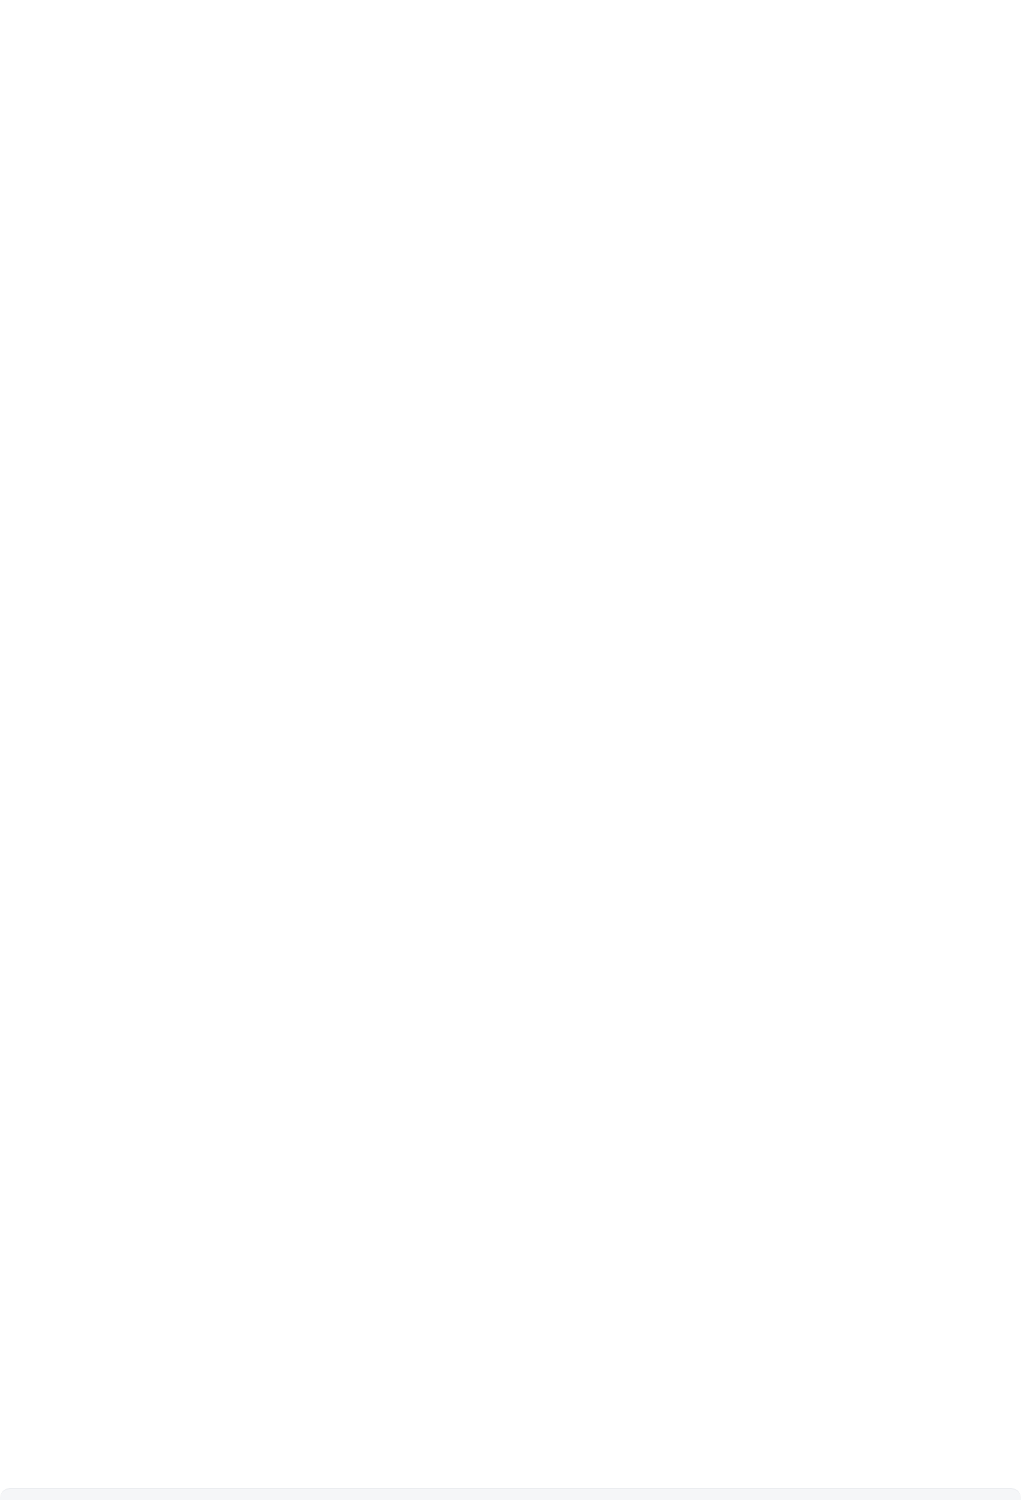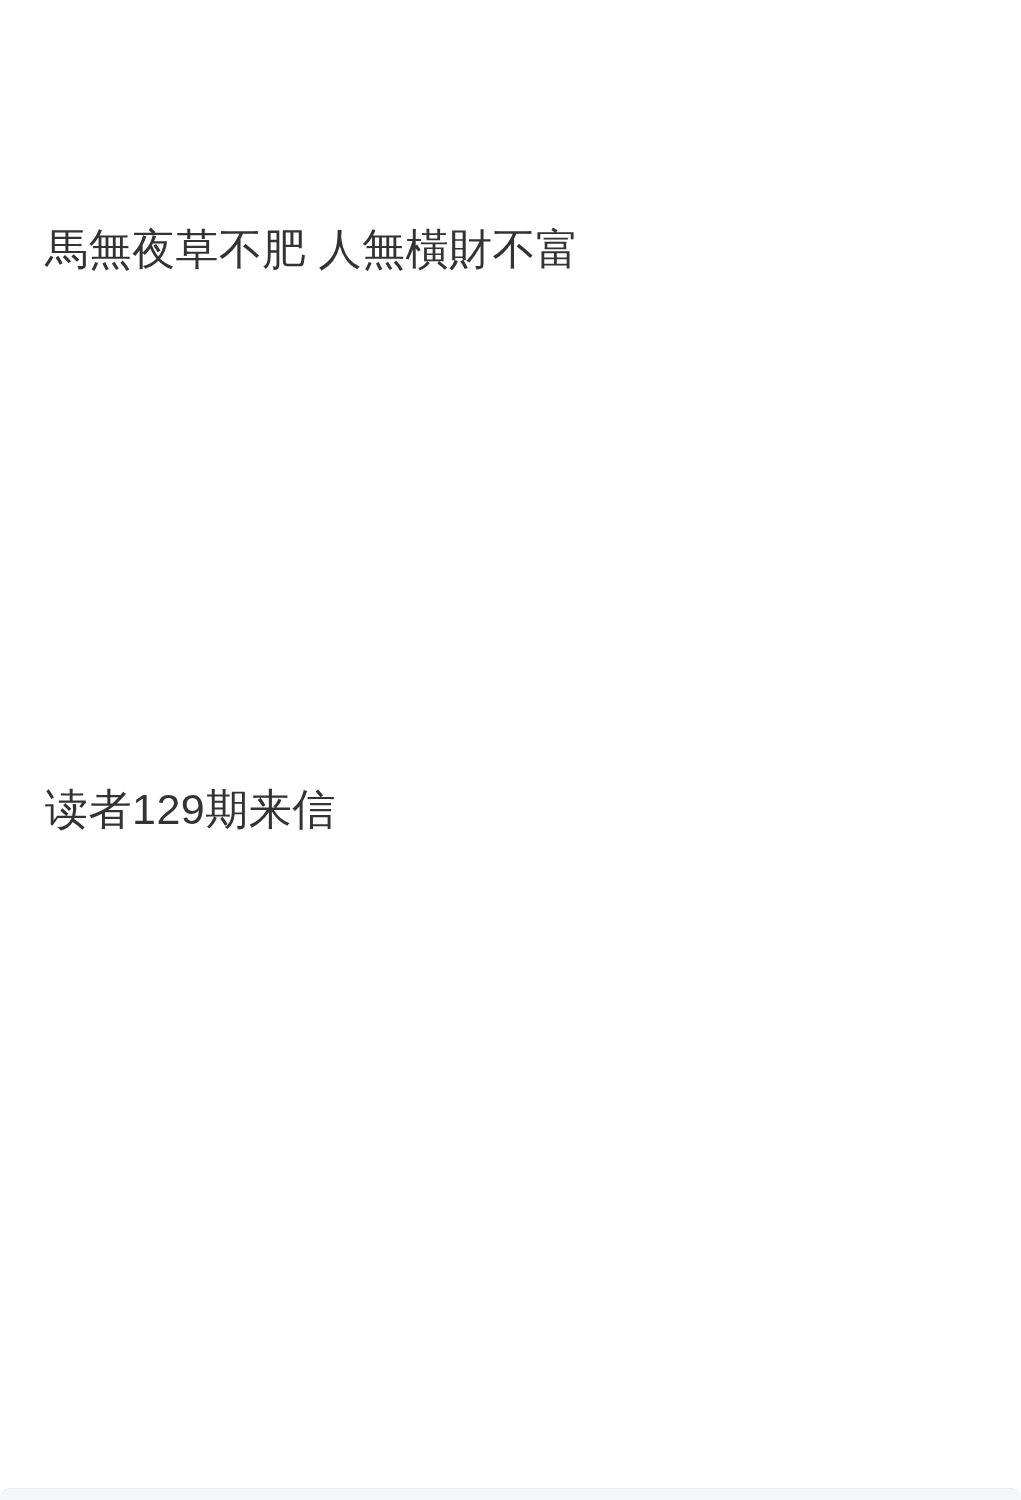--- a/index.html
+++ b/index.html
@@ -39,25 +39,23 @@
     background: #f5f6f8;
     border-top: 1px solid #ebedf0;
     border-radius: 10px 10px 0 0;
   }
 </style>
 </head>
 <body>
 
 <div class="doc">
 
-  <div class="line">馬無夜草不肥 人無橫財不富</div>
 
   <div class="spacer"></div>
 
-  <div class="line">读者129期来信</div>
 
   
   
   
   
   
   
   
 
   

